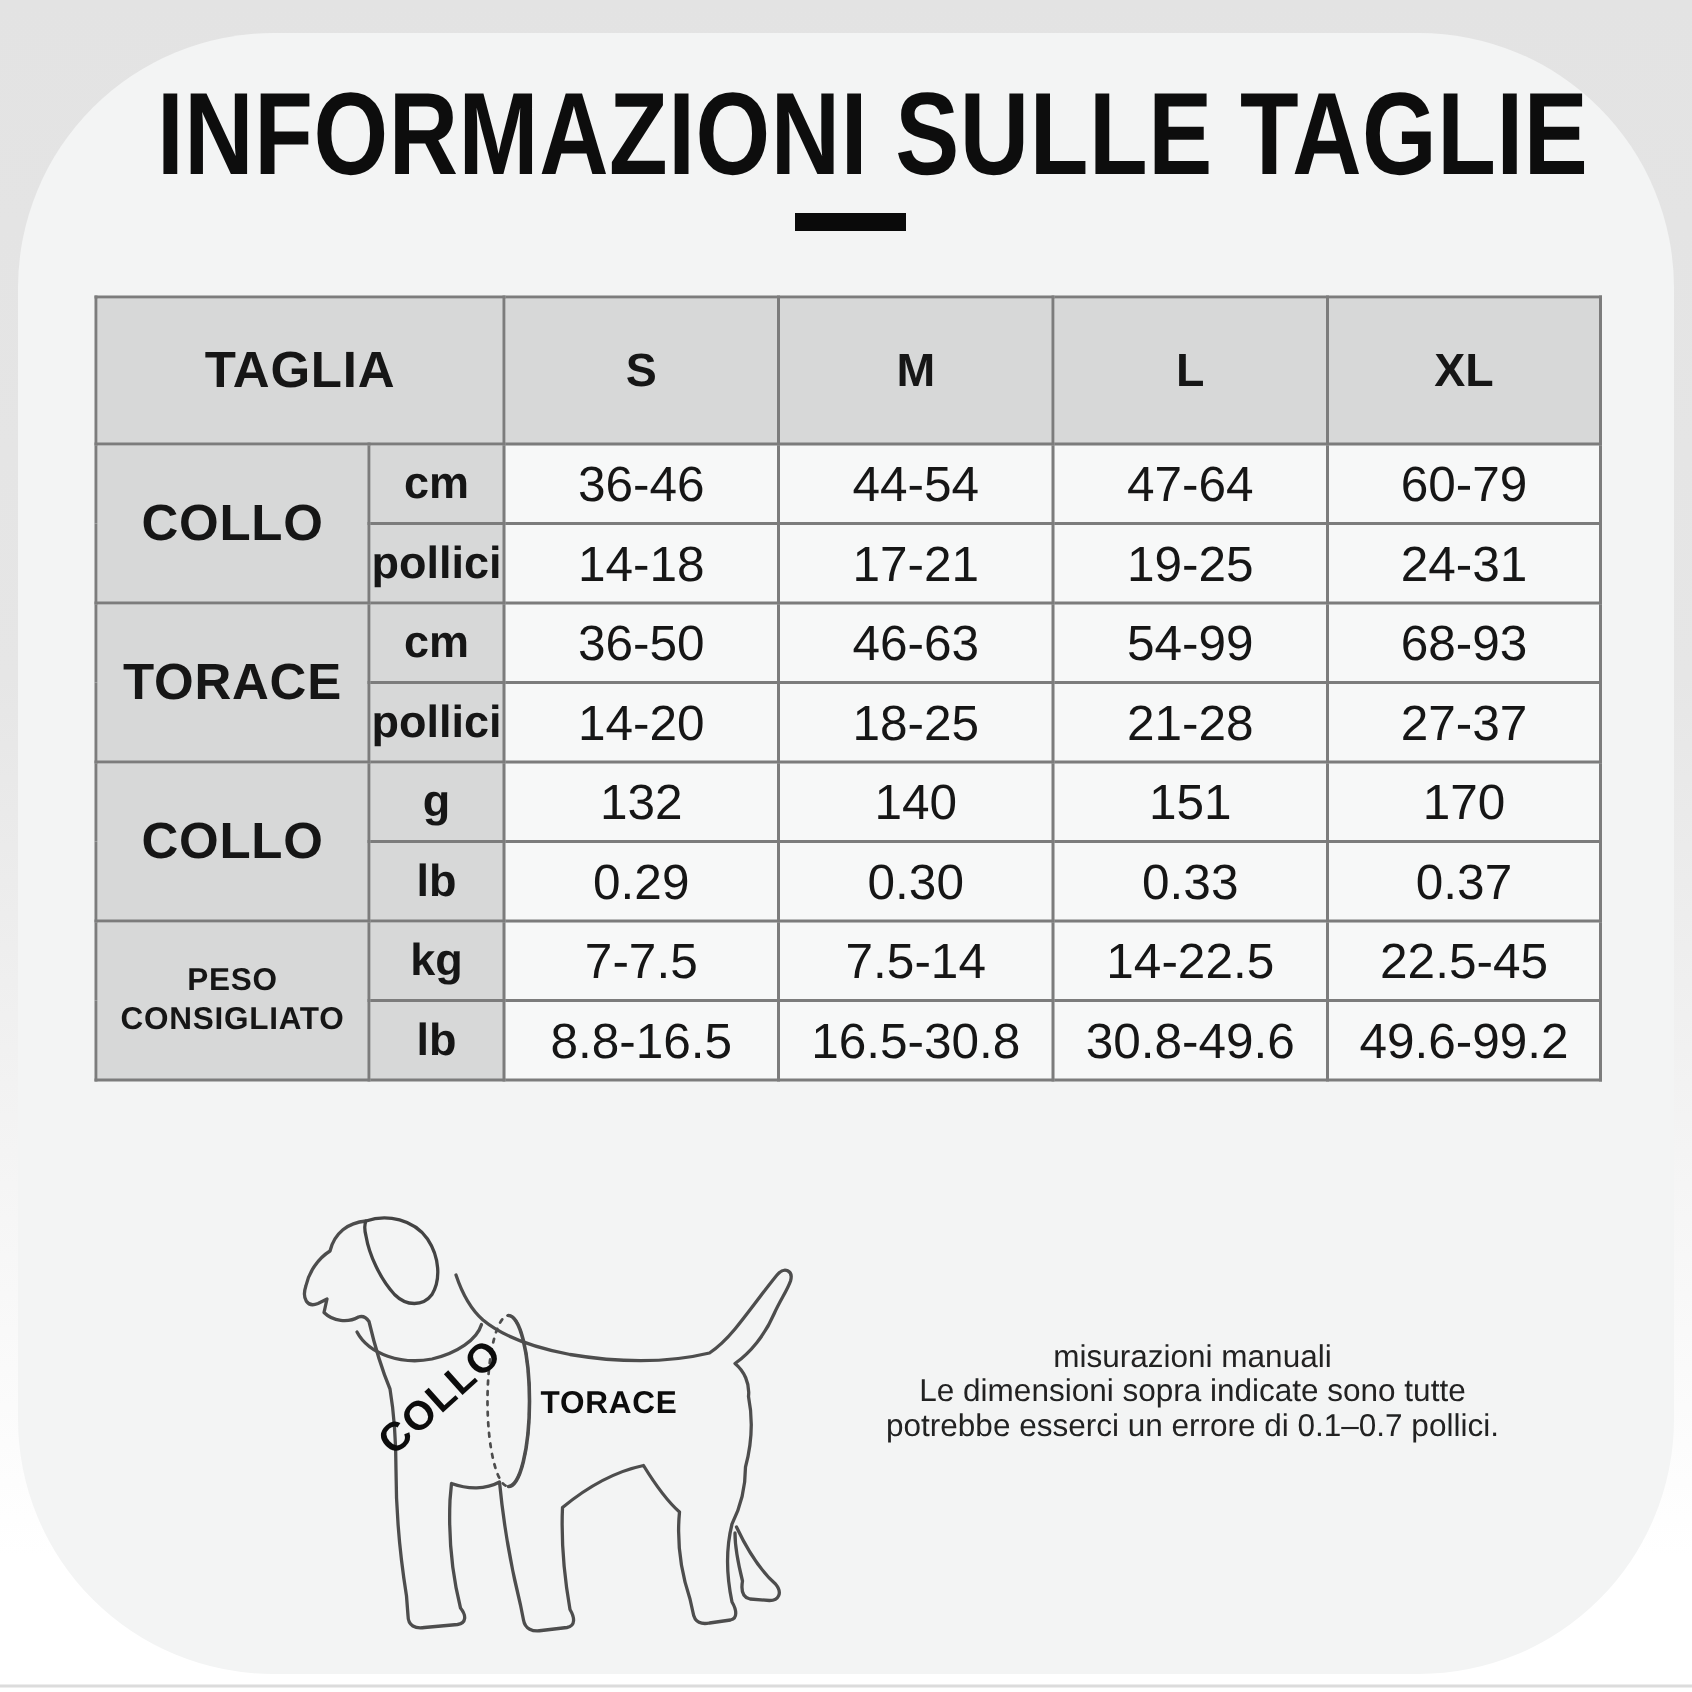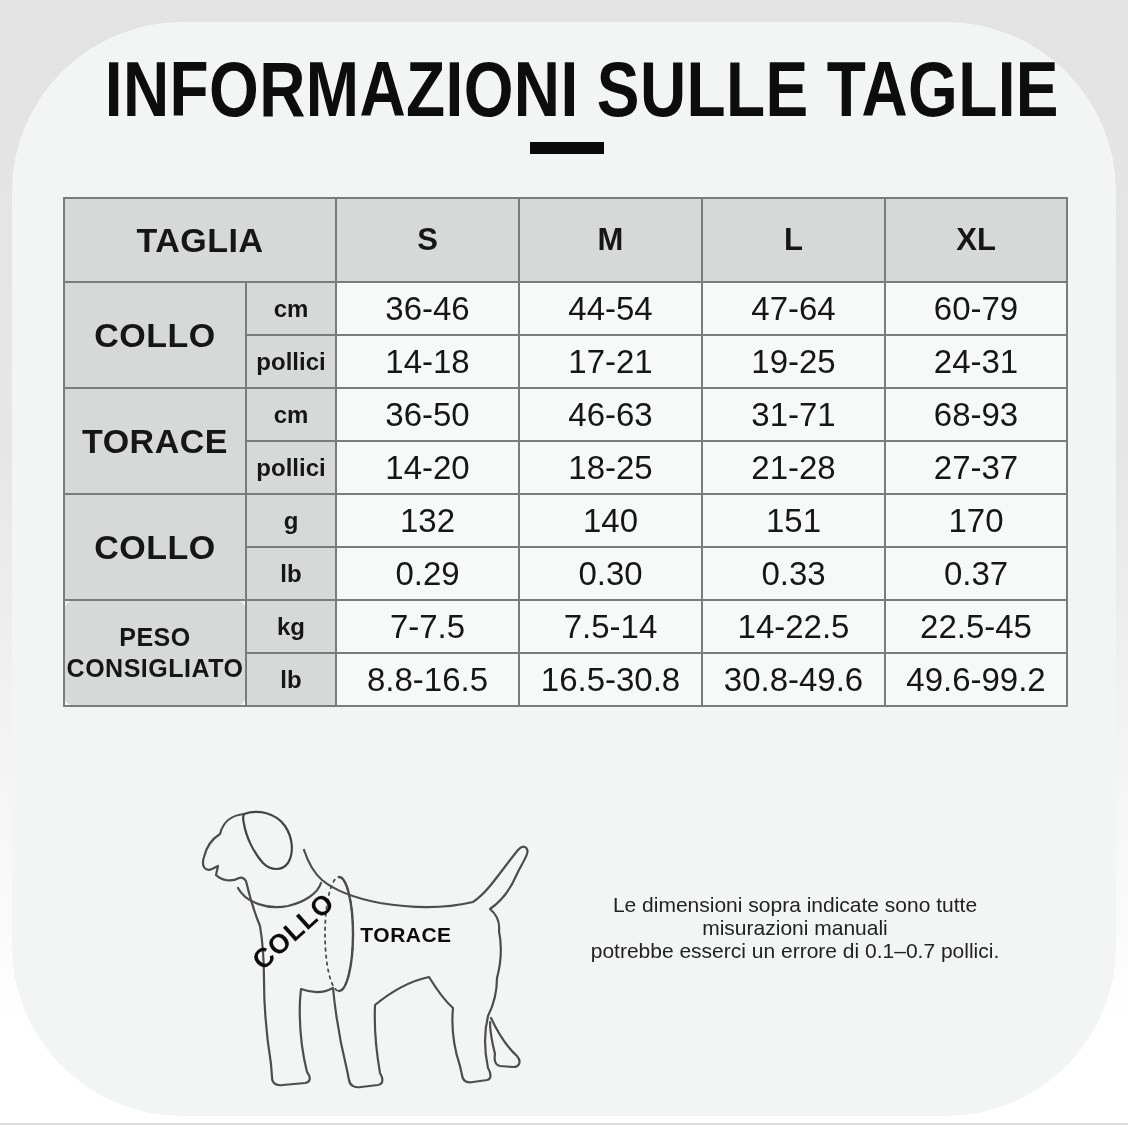--- a/index.html
+++ b/index.html
@@ -10,28 +10,28 @@
         background:#f3f4f4;border-radius:170px;}
   .title-wrap{position:absolute;left:0;top:44px;width:1124px;text-align:center;}
   .title{display:inline-block;margin:0;font-size:78px;font-weight:800;color:#0d0d0d;
          letter-spacing:0.5px;white-space:nowrap;transform:scaleX(0.82);transform-origin:center;}
   .dash{position:absolute;left:530px;top:142px;width:74px;height:12px;background:#0a0a0a;}
 
   table.size-table{position:absolute;left:63px;top:197px;width:1003px;
         border-collapse:collapse;table-layout:fixed;border:2px solid #696969;}
   table.size-table td{border:2px solid #7c7c7c;padding:0;text-align:center;vertical-align:middle;
         color:#161616;overflow:hidden;}
-  tr.head-row{height:84px;}
+  tr.head-row{height:98px;}
   tr.data-row{height:53px;}
   .hd{background:#d7d8d8;font-weight:bold;}
   .corner{text-align:left;padding-left:30px;font-size:34px;letter-spacing:0.5px;}
   .size-head{font-size:31px;}
   .sec-label{font-size:34px;letter-spacing:0.5px;}
-  .sec-label.small{font-size:25px;line-height:1.25;border-radius:11px;}
-  .unit{font-size:24px;}
+  .sec-label.small{font-size:21px;line-height:1.25;}
+  .unit{font-size:30px;}
   .val{background:#f7f8f8;font-size:33px;font-weight:400;color:#222;}
 
   .dog-svg{position:absolute;left:182px;top:782px;width:382px;height:338px;}
 
   .note{position:absolute;left:550px;top:893px;width:490px;text-align:center;color:#1a1a1a;}
   .note-heading{font-size:29px;font-weight:bold;letter-spacing:0.5px;margin-bottom:12px;color:#111;}
   .note-line{font-size:21px;line-height:23px;color:#222;}
 
   .bottom-line{position:absolute;left:0;top:1123px;width:1128px;height:2px;background:#dcdcdc;}
 </style>
@@ -78,21 +78,21 @@
         <td class="val">17-21</td>
         <td class="val">19-25</td>
         <td class="val">24-31</td>
       </tr>
 
       <tr class="data-row">
         <td rowspan="2" class="hd sec-label">TORACE</td>
         <td class="hd unit">cm</td>
         <td class="val">36-50</td>
         <td class="val">46-63</td>
-        <td class="val">31-71</td>
+        <td class="val">54-99</td>
         <td class="val">68-93</td>
       </tr>
       <tr class="data-row">
         <td class="hd unit">pollici</td>
         <td class="val">14-20</td>
         <td class="val">18-25</td>
         <td class="val">21-28</td>
         <td class="val">27-37</td>
       </tr>
 
@@ -198,19 +198,19 @@
       C 123 120 136 111 139 101"></path>
 
     <ellipse cx="157" cy="152" rx="14" ry="57" stroke-dasharray="2.5 4.5" stroke-width="1.8"></ellipse>
     <path d="M 157 95 A 14 57 0 0 1 157 209" stroke-width="2.4"></path>
 
     <text x="112" y="158" transform="rotate(-42 112 150)" text-anchor="middle" fill="#0c0c0c" stroke="none" style="font:bold 27px 'Liberation Sans',sans-serif;letter-spacing:1px;">COLLO</text>
     <text x="224" y="160" text-anchor="middle" fill="#0c0c0c" stroke="none" style="font:bold 21px 'Liberation Sans',sans-serif;letter-spacing:0.5px;">TORACE</text>
   </svg>
 
   <div class="note">
+    <div class="note-line">misurazioni manuali</div>
     <div class="note-line">Le dimensioni sopra indicate sono tutte</div>
-    <div class="note-line">misurazioni manuali</div>
     <div class="note-line">potrebbe esserci un errore di 0.1–0.7 pollici.</div>
   </div>
 
   <div class="bottom-line"></div>
 </div>
 
 </body></html>

